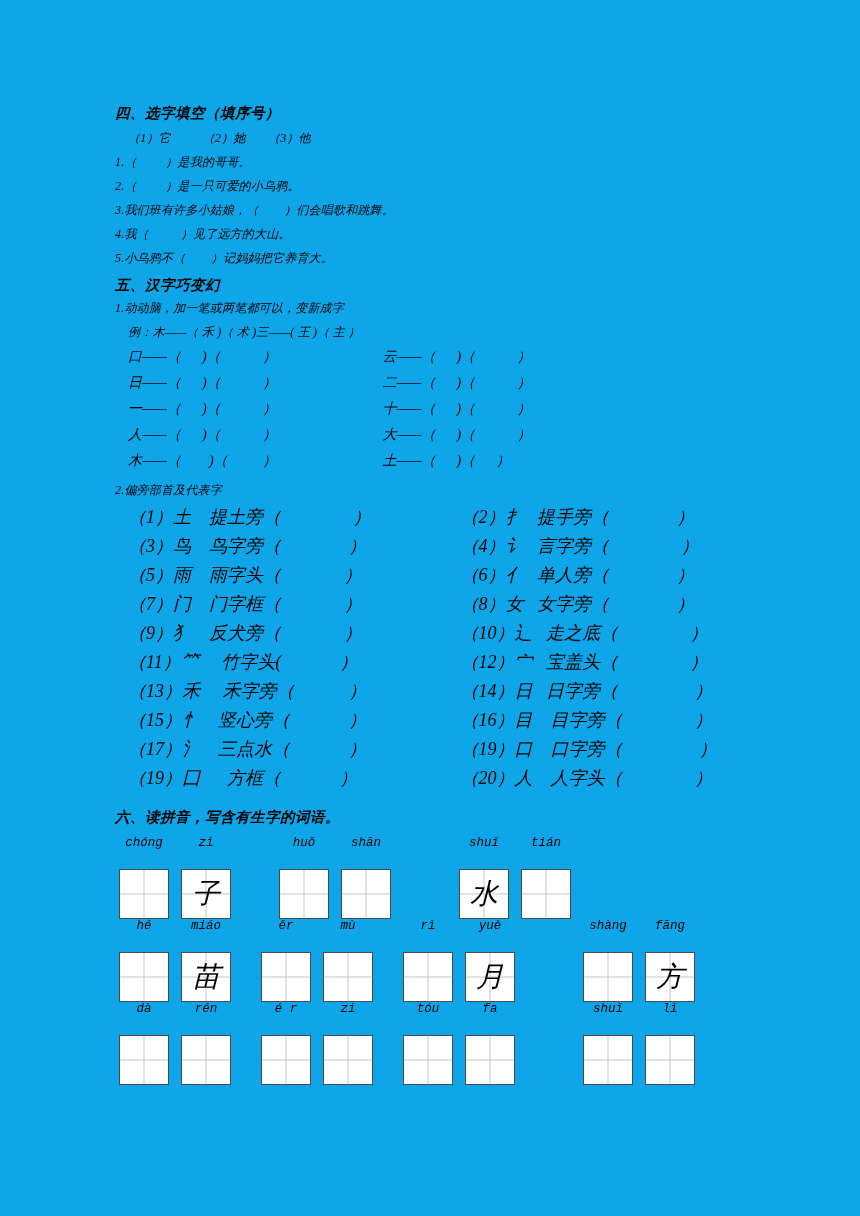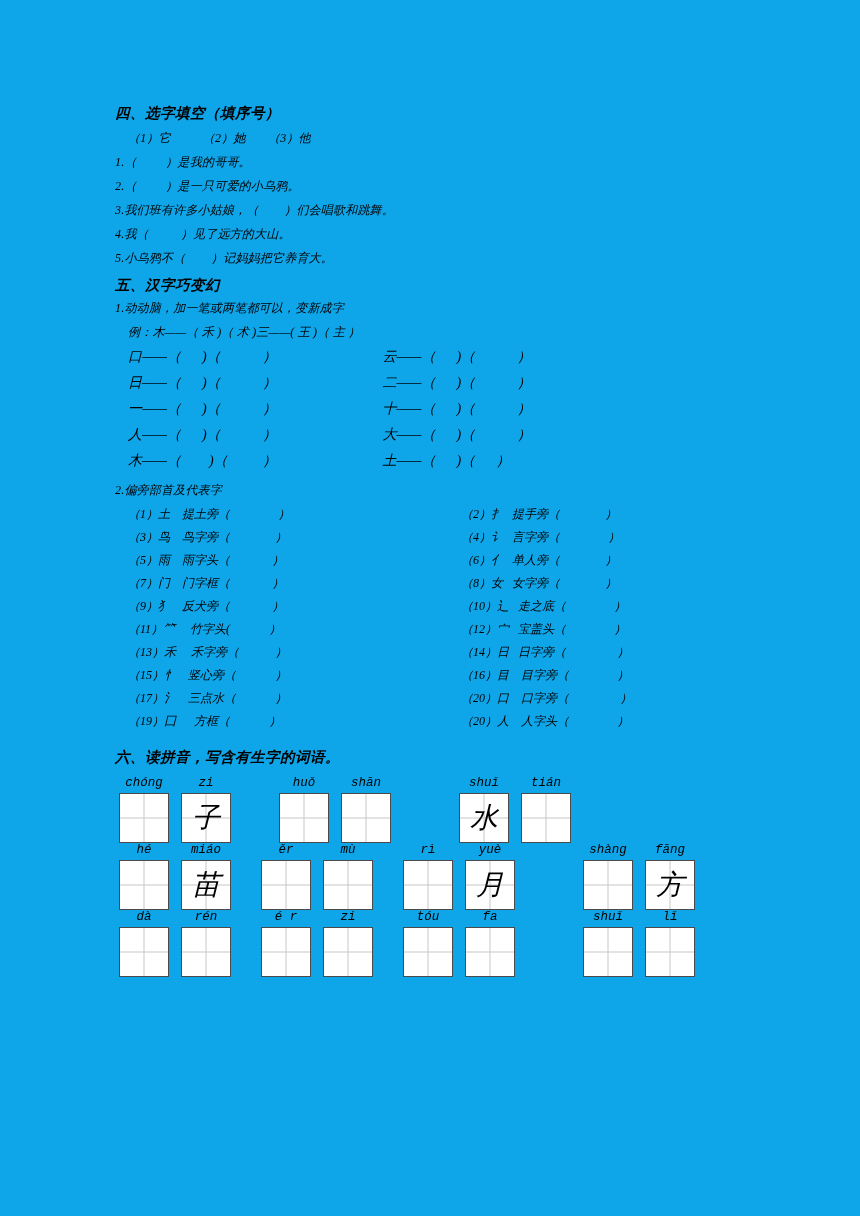--- a/index.html
+++ b/index.html
@@ -64,21 +64,21 @@
   .xf-left  { width: 260px; padding-left: 13px !important; }
   .xf-right { width: 300px; }
 
   
   .rad-table {
     border-collapse: collapse;
     width: 665px;
     margin: 0;
   }
   .rad-table td {
-    font-size: 12px;
+    font-size: 18px;
     line-height: 1.0;
     padding: 0 0 11px 0;
     white-space: pre;
     vertical-align: top;
   }
   .rad-col-l { width: 340px; padding-left: 13px !important; }
   .rad-col-r { width: 325px; }
 
   
   .pinyin-block { margin-top: 6px; }
@@ -89,20 +89,21 @@
   }
   .py-group { display: flex; }
   .py-gap-lg { width: 56px; }
   .py-gap-sm { width: 18px; }
   .py-cellwrap {
     display: flex;
     flex-direction: column;
     align-items: center;
     width: 58px;
     margin-right: 4px;
+    gap: 16px;
   }
   .py-label {
     font-family: "Liberation Mono", "DejaVu Sans Mono", monospace;
     font-size: 12.5px;
     line-height: 1.25;
     height: 17px;
     white-space: pre;
     color: #000;
   }
   .py-box {
@@ -214,21 +215,21 @@
         <tr>
           <td class="rad-col-l">（13）禾     禾字旁（            ）</td>
           <td class="rad-col-r">（14）日   日字旁（                 ）</td>
         </tr>
         <tr>
           <td class="rad-col-l">（15）忄    竖心旁（             ）</td>
           <td class="rad-col-r">（16）目    目字旁（                ）</td>
         </tr>
         <tr>
           <td class="rad-col-l">（17）氵    三点水（             ）</td>
-          <td class="rad-col-r">（20）口    口字旁（                 ）</td>
+          <td class="rad-col-r">（19）口    口字旁（                 ）</td>
         </tr>
         <tr>
           <td class="rad-col-l">（19）囗      方框（             ）</td>
           <td class="rad-col-r">（20）人    人字头（                ）</td>
         </tr>
       </tbody>
     </table>
 
     <div class="sec-heading" style="margin-top:10px;">六、读拼音，写含有生字的词语。</div>
     <div class="pinyin-block" id="pinyin-block">

